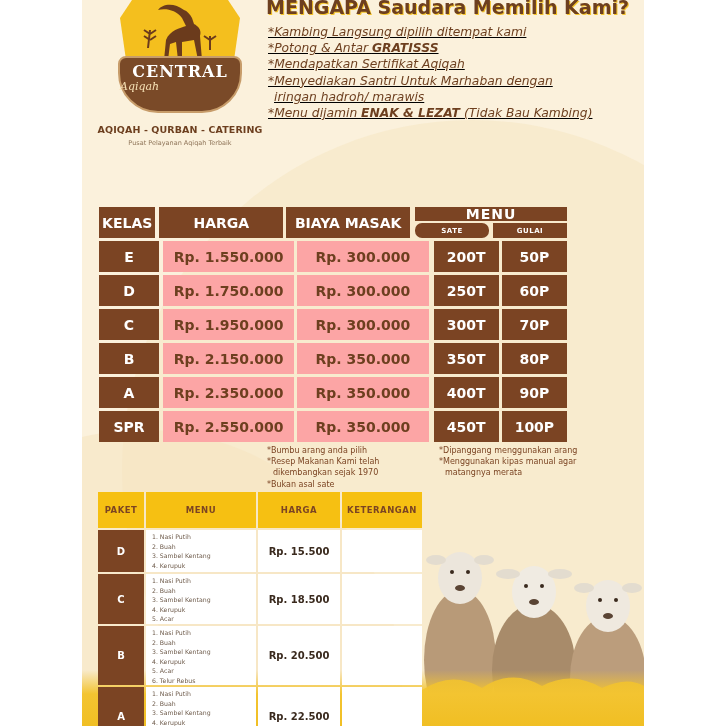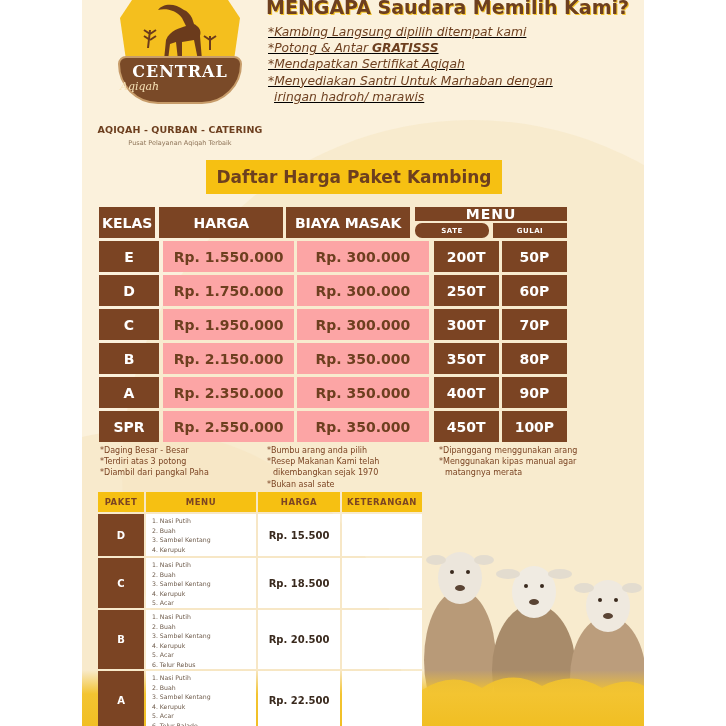--- a/index.html
+++ b/index.html
@@ -21,21 +21,21 @@
 
   
   .logo { position: absolute; left: 22px; top: 0; width: 152px; height: 120px; }
   .logo-sun {
     position: absolute; left: 16px; top: -30px; width: 120px; height: 120px;
     background: #f4bf1e;
     clip-path: polygon(50% 0%, 80% 10%, 100% 40%, 95% 75%, 70% 95%, 30% 95%, 5% 75%, 0% 40%, 20% 10%);
   }
   .logo-goat { position: absolute; left: 36px; top: 0; width: 80px; height: 78px; }
   .logo-banner {
-    position: absolute; left: 14px; top: 56px; width: 124px; height: 48px;
+    position: absolute; left: 14px; top: 56px; width: 124px; height: 57px;
     background: #7a4a28; border-radius: 8px 8px 40px 40px;
     border: 2px solid #c79c6a;
   }
   .logo-name {
     position: absolute; left: 0; right: 0; top: 4px; text-align: center;
     color: #fff; font-family: "DejaVu Serif", serif; font-weight: bold; font-size: 16px; letter-spacing: 1px;
   }
   .logo-sub {
     position: absolute; left: 0; right: 0; top: 22px; 
     color: #f6e1b5; font-family: "DejaVu Serif", serif; font-style: italic; font-size: 11px;
@@ -89,21 +89,21 @@
   .menu-sub .cell { font-size: 7px; letter-spacing: .5px; }
   .menu-sub .c5 { margin-left: 4px; }
   .menu-sub .c4 { margin-left: 0; width: 74px; border-radius: 7px; }
 
   
   .notes { position: absolute; top: 445px; font-size: 8px; line-height: 11.2px; color: #7b4423; }
   .notes div { white-space: nowrap; }
 
   
   .ctable { position: absolute; left: 16px; top: 492px; width: 327px; }
-  .chdr { display: flex; height: 20px; margin-bottom: 2px; }
+  .chdr { display: flex; height: 36px; margin-bottom: 2px; }
   .ch {
     background: #f6c012; color: #7b4423; font-weight: bold; font-size: 8.5px; letter-spacing: .5px;
     display: flex; align-items: center; justify-content: center; margin-right: 2px;
   }
   .k1 { width: 46px; }
   .k2 { width: 110px; }
   .k3 { width: 82px; }
   .k4 { width: 80px; margin-right: 0 !important; }
   .crow { display: flex; margin-bottom: 2px; }
   .cp {
@@ -146,23 +146,23 @@
   <div class="tagline">AQIQAH - QURBAN - CATERING</div>
   <div class="tagline-sub">Pusat Pelayanan Aqiqah Terbaik</div>
 
   <div class="why-title">MENGAPA Saudara Memilih Kami?</div>
   <ul class="why-list">
     <li><span>*Kambing Langsung dipilih ditempat kami</span></li>
     <li><span>*Potong &amp; Antar </span><b>GRATISSS</b></li>
     <li><span>*Mendapatkan Sertifikat Aqiqah</span></li>
     <li><span>*Menyediakan Santri Untuk Marhaban dengan</span></li>
     <li style="padding-left:6px"><span> iringan hadroh/ marawis</span></li>
+    <li><span>*Menu dijamin </span><b>ENAK &amp; LEZAT</b><span> (Tidak Bau Kambing)</span></li>
   </ul>
 
-  <div class="price-title">Daftar Harga Paket Kambing</div>
 
   <div class="ptable">
     <div class="prow hdr">
       <div class="cell brown c1">KELAS</div>
       <div class="cell brown c2">HARGA</div>
       <div class="cell brown c3">BIAYA MASAK</div>
       <div class="menu-group">
         <div class="cell brown menu-top">MENU</div>
         <div class="menu-sub">
           <div class="cell brown c4">SATE</div>
@@ -208,25 +208,20 @@
     </div>
     <div class="prow">
       <div class="cell brown c1">SPR</div>
       <div class="cell yellow c2">Rp. 2.550.000</div>
       <div class="cell yellow c3">Rp. 350.000</div>
       <div class="cell brown c4">450T</div>
       <div class="cell brown c5">100P</div>
     </div>
   </div>
 
-  <div class="notes" style="left:18px">
-    <div>*Daging Besar - Besar</div>
-    <div>*Terdiri atas 3 potong</div>
-    <div>*Diambil dari pangkal Paha</div>
-  </div>
   <div class="notes" style="left:185px">
     <div>*Bumbu arang anda pilih</div>
     <div>*Resep Makanan Kami telah</div>
     <div style="padding-left:6px"> dikembangkan sejak 1970</div>
     <div>*Bukan asal sate</div>
   </div>
   <div class="notes" style="left:357px">
     <div>*Dipanggang menggunakan arang</div>
     <div>*Menggunakan kipas manual agar</div>
     <div style="padding-left:6px"> matangnya merata</div>

